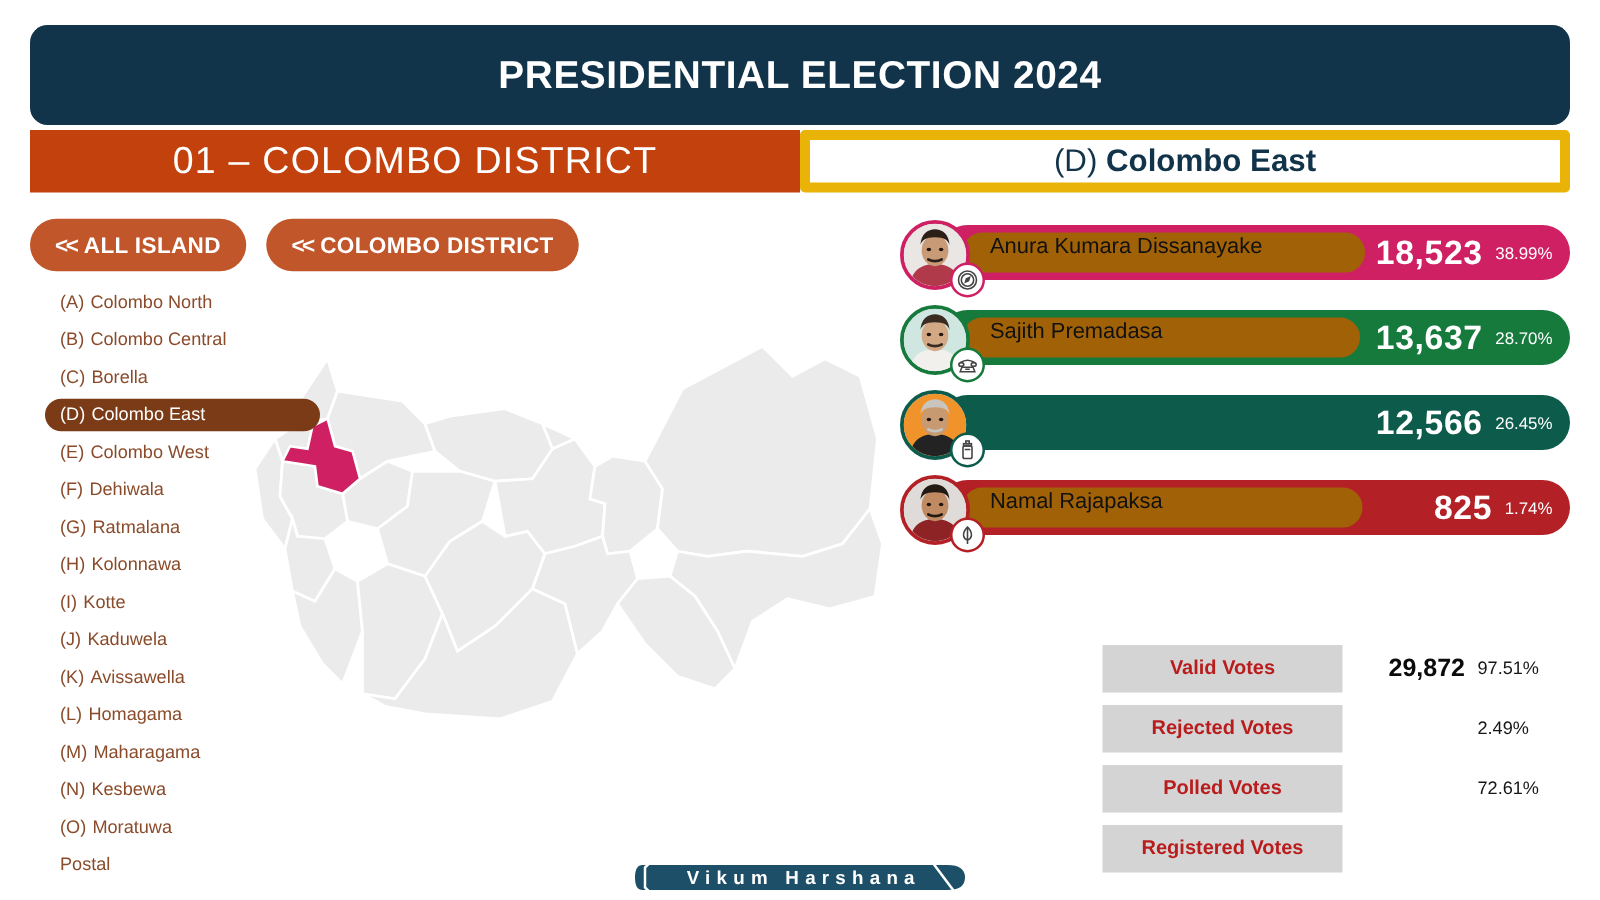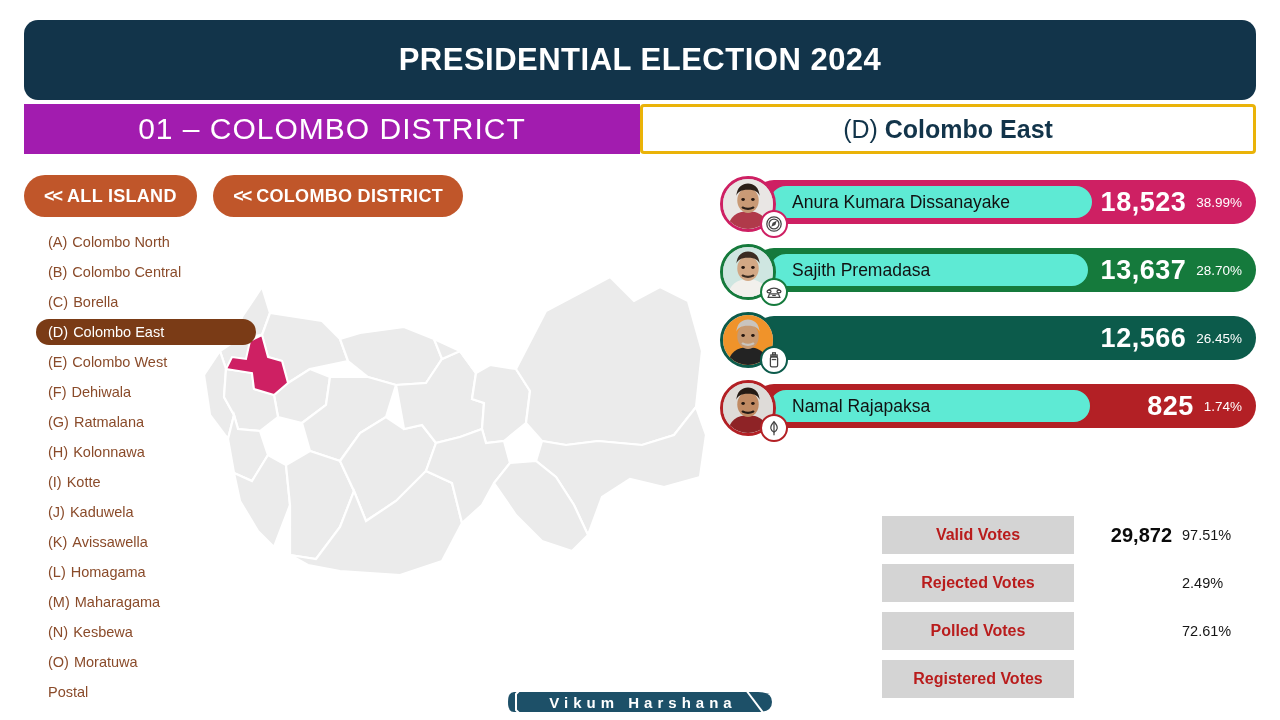--- a/index.html
+++ b/index.html
@@ -14,27 +14,27 @@
   .title-bar{
     position:absolute;left:24px;top:20px;width:1232px;height:80px;
     background:#12344a;border-radius:14px;
     display:flex;align-items:center;justify-content:center;
   }
   .title-bar .t{
     color:#ffffff;font-size:31px;font-weight:bold;letter-spacing:.5px;
   }
   .subbar{position:absolute;left:24px;top:104px;width:1232px;height:50px;}
   .district-tab{
-    position:absolute;left:0;top:0;width:616px;height:50px;background:#a21caf;
+    position:absolute;left:0;top:0;width:616px;height:50px;background:#c2410c;
     display:flex;align-items:center;justify-content:center;
   }
   .district-tab .t{color:#ffffff;font-size:30px;font-weight:300;letter-spacing:1px;}
   .division-tab{
     position:absolute;left:616px;top:0;width:616px;height:50px;background:#ffffff;
-    border:3px solid #eab308;box-sizing:border-box;border-radius:4px;
+    border:8px solid #eab308;box-sizing:border-box;border-radius:4px;
     display:flex;align-items:center;justify-content:center;
   }
   .division-tab .t{color:#12344a;font-size:25px;font-weight:bold;}
   .division-tab .t .code{font-weight:normal;}
 
   
   .nav-btns{position:absolute;left:24px;top:175px;}
   .pill-btn{
     display:inline-flex;align-items:center;justify-content:center;
     height:42px;padding:0 20px;background:#c0562a;border-radius:21px;
@@ -58,22 +58,22 @@
 
   
   .cands{position:absolute;left:716px;top:176px;width:540px;}
   .cand{position:relative;height:56px;margin-bottom:12px;}
   .cand .bar{
     position:absolute;left:36px;top:4px;right:0;height:44px;border-radius:22px;
     display:flex;align-items:center;justify-content:flex-end;padding-right:14px;
     box-sizing:border-box;
   }
   .cand .namepill{
-    position:absolute;left:52px;top:8px;height:36px;background:#5eead4;
-    border-radius:18px;display:flex;align-items:center;padding:0 16px 0 22px;
+    position:absolute;left:52px;top:8px;height:36px;background:#a16207;
+    border-radius:18px;display:flex;align-items:flex-start;padding:0 16px 0 22px;
     box-sizing:border-box;border:2px solid transparent;
   }
   .cand .namepill .nm{font-size:17.5px;color:#111111;white-space:nowrap;}
   .cand .votes{color:#ffffff;font-size:27px;font-weight:bold;letter-spacing:.5px;}
   .cand .pct{color:#ffffff;font-size:13.5px;margin-left:10px;font-weight:500;}
   .cand .avatar{
     position:absolute;left:4px;top:0;width:56px;height:56px;border-radius:50%;
     border:3px solid #ce2063;box-sizing:border-box;overflow:hidden;z-index:3;
     background:#d8d8d8;
   }

